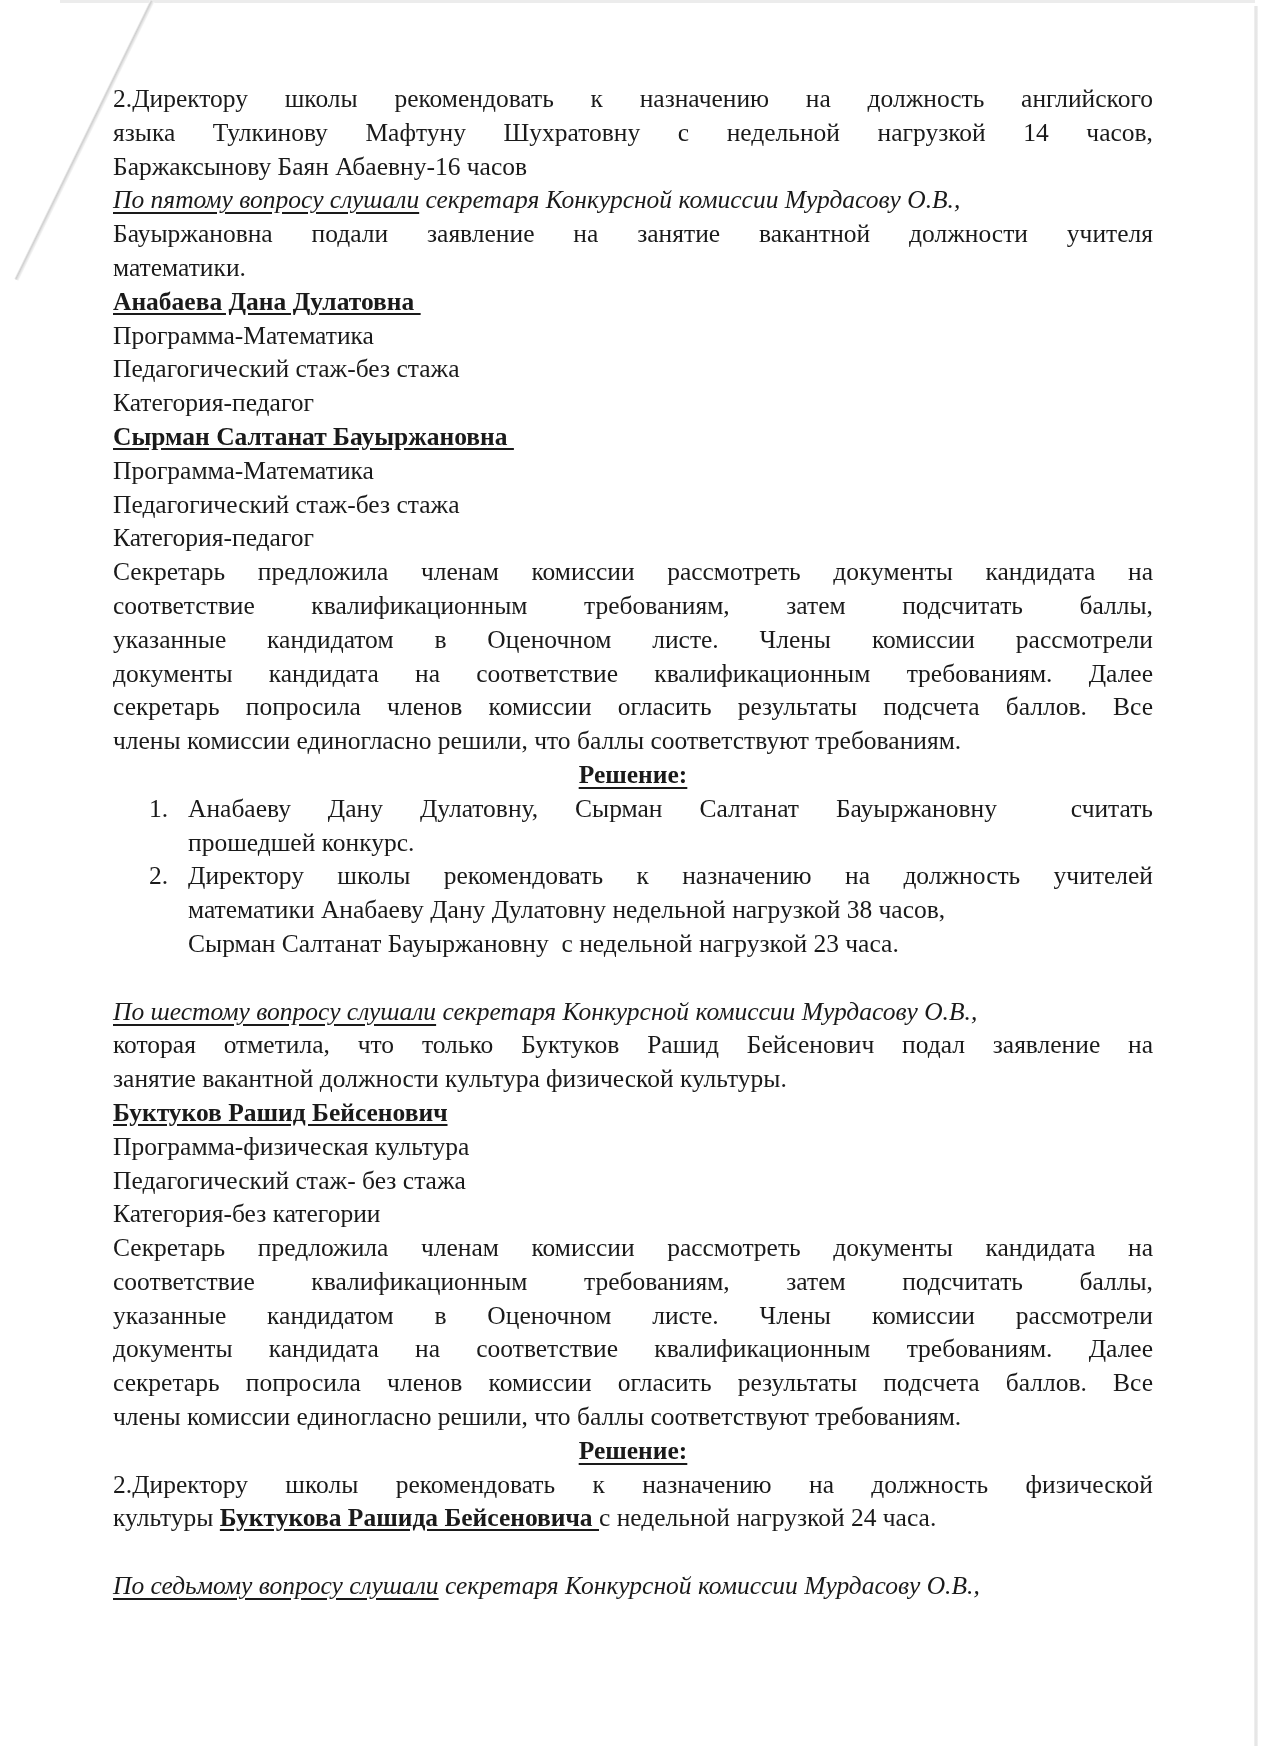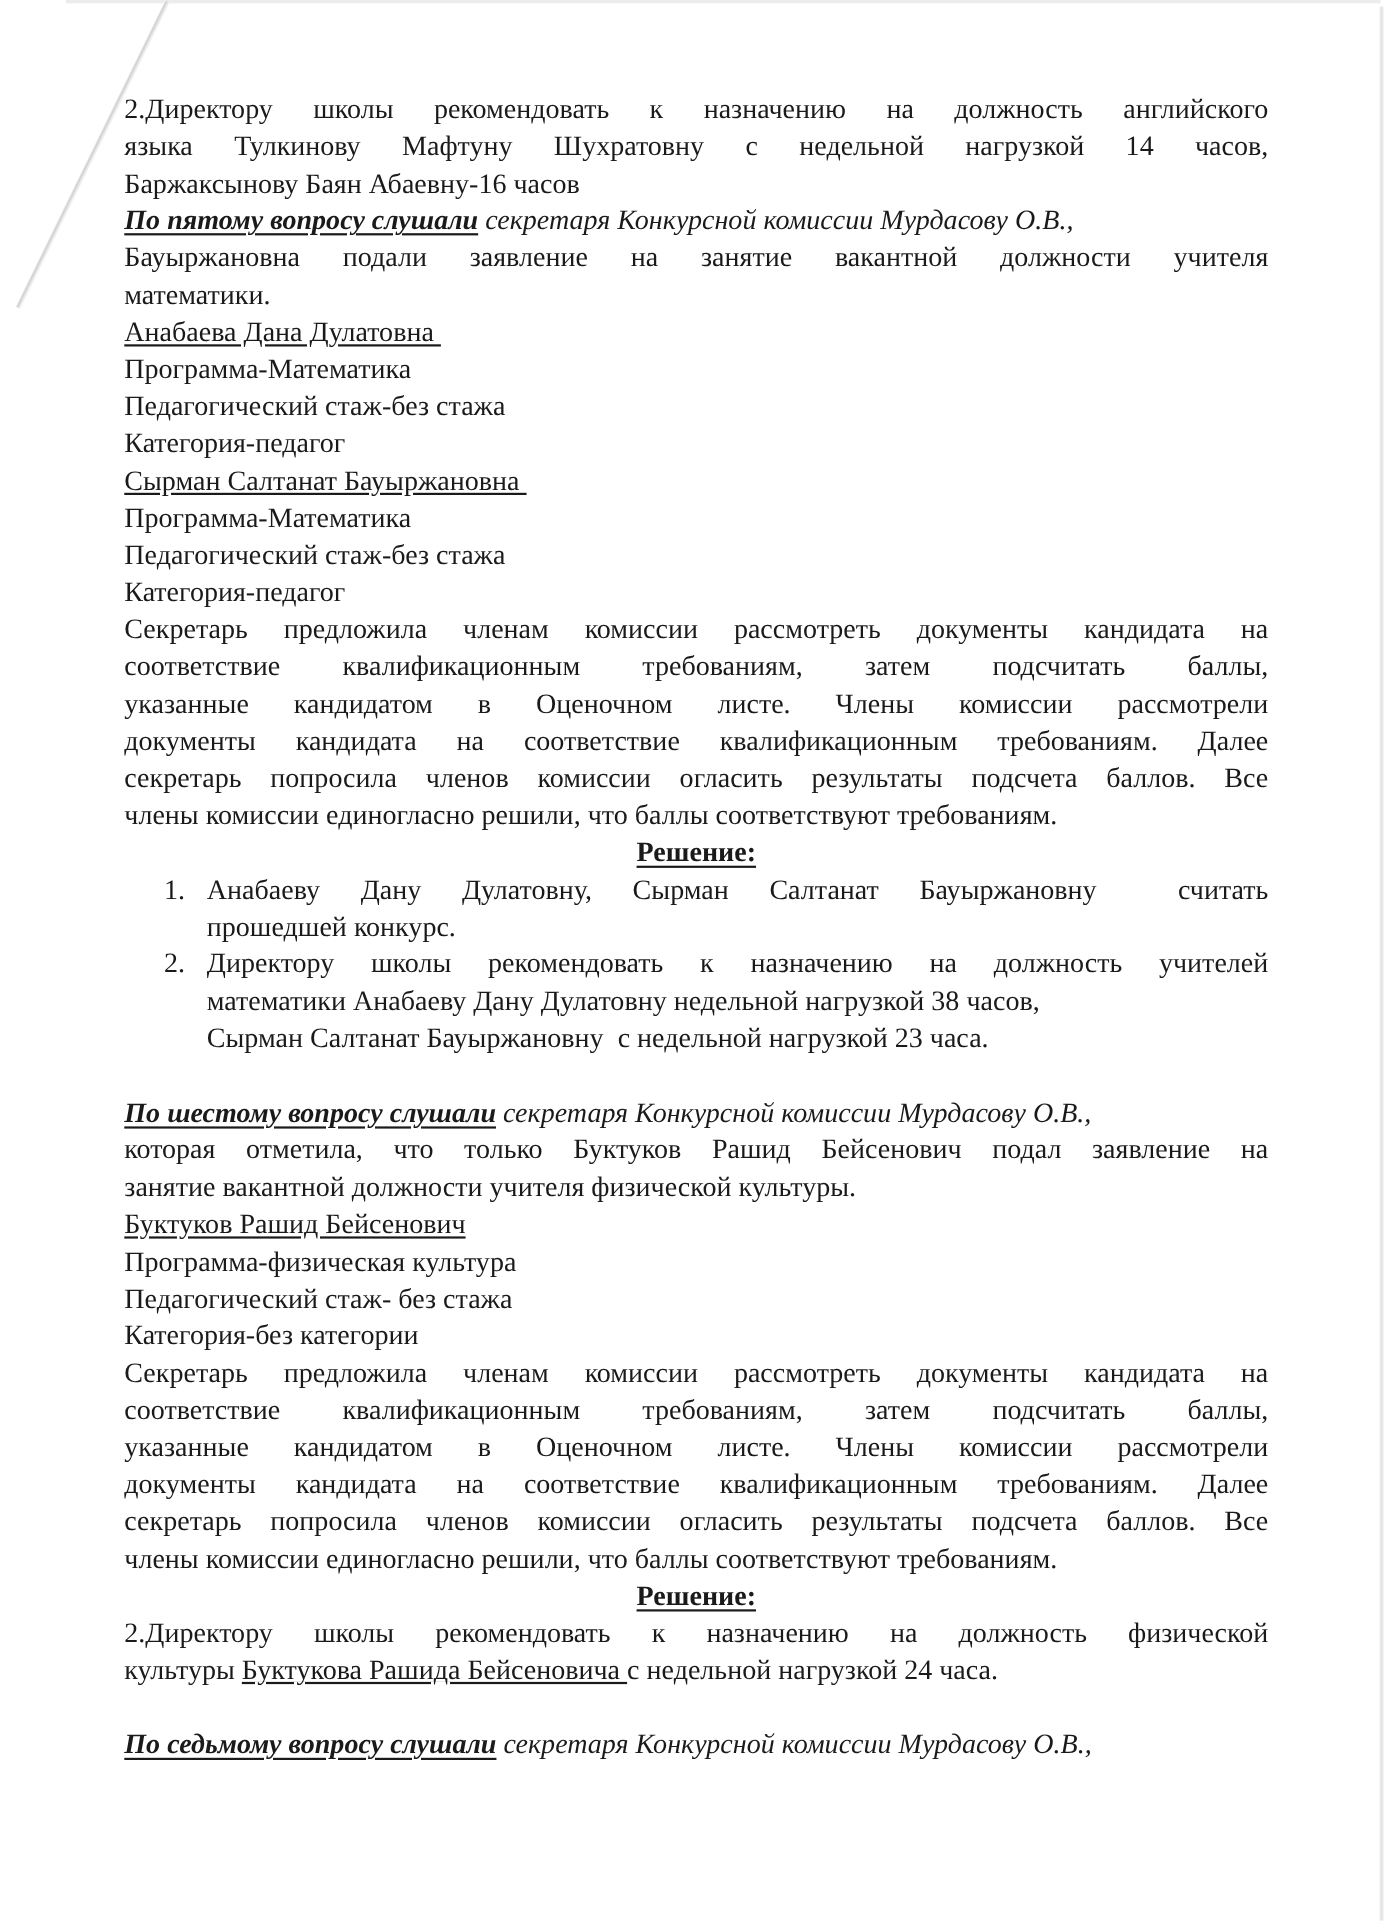--- a/index.html
+++ b/index.html
@@ -8,22 +8,22 @@
     .page { position:absolute; left:0; top:0; width:1273px; height:1753px; background:#fff; }
     .edge-right { position:absolute; left:1254px; top:6px; width:4px; height:1740px;
                   background:linear-gradient(to right,#f2f2f2,#e2e2e2,#f4f4f4); }
     .edge-top { position:absolute; left:60px; top:0; width:1195px; height:3px; background:#ececec; }
     .scan-line { position:absolute; left:-20px; top:0; width:5px; height:310px;
                  background:linear-gradient(to right,#fafafa,#cfcfcf,#e8e8e8,#fafafa);
                  transform-origin:top left; transform:translate(170px,0) rotate(26deg); }
     .content { position:absolute; left:113px; top:82px; width:1040px; font-size:25.5px; line-height:33.8px; }
     .line { display:block; white-space:nowrap; }
     .j { text-align:justify; text-align-last:justify; white-space:normal; }
-    .u { text-decoration:underline; text-underline-offset:3px; }
-    .lead { font-weight:bold; font-style:italic; text-decoration:underline; text-decoration-thickness:2px; text-underline-offset:4px; }
+    .u { text-decoration:underline; text-underline-offset:3px;font-weight:bold; }
+    .lead { font-weight:normal; font-style:italic; text-decoration:underline; text-decoration-thickness:2px; text-underline-offset:4px; }
     .it { font-style:italic;text-align:center; }
     .center { text-align:center; }
     .head { font-weight:bold; text-decoration:underline; text-decoration-thickness:2px; text-underline-offset:4px;margin-top:40px; }
     .ol-item { display:block; padding-left:75px; position:relative; }
     .ol-num { position:absolute; left:36px; }
     .gap { display:block; height:33.8px; }
   </style>
 </head>
 <body>
 
@@ -82,21 +82,21 @@
           <span class="line" style="white-space:pre">Сырман Салтанат Бауыржановну  с недельной нагрузкой 23 часа.</span>
         </div>
       </div>
     </div>
 
     <span class="gap"></span>
 
     <div>
       <span class="line"><span class="lead">По шестому вопросу слушали</span><span class="it"> секретаря Конкурсной комиссии Мурдасову О.В.,</span></span>
       <span class="line j">которая отметила, что только Буктуков Рашид Бейсенович подал заявление на</span>
-      <span class="line">занятие вакантной должности учителя физической культуры.</span>
+      <span class="line">занятие вакантной должности культура физической культуры.</span>
 
       <div>
         <span class="line"><span class="u">Буктуков Рашид Бейсенович</span></span>
         <span class="line">Программа-физическая культура</span>
         <span class="line">Педагогический стаж- без стажа</span>
         <span class="line">Категория-без категории</span>
       </div>
 
       <div>
         <span class="line j">Секретарь предложила членам комиссии рассмотреть документы кандидата на</span>

